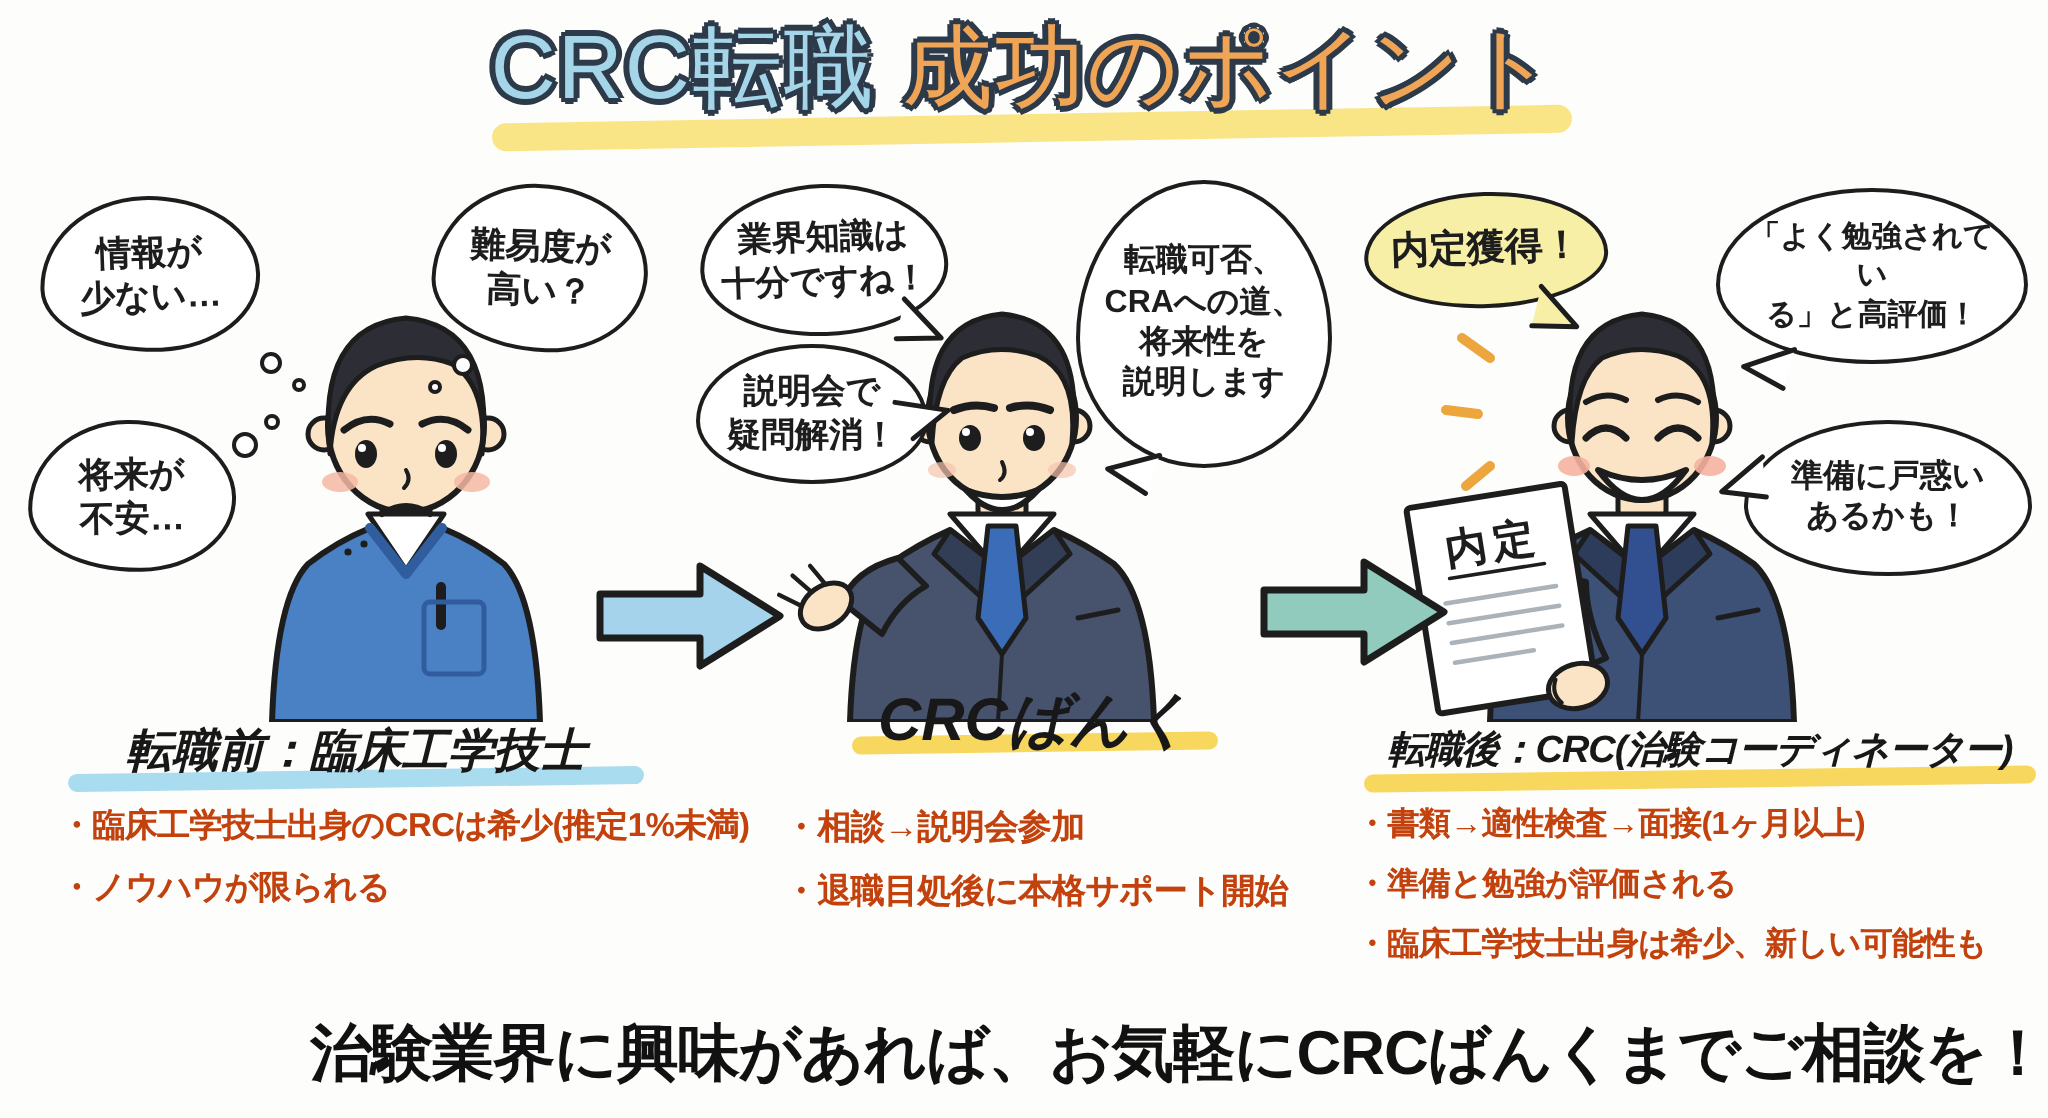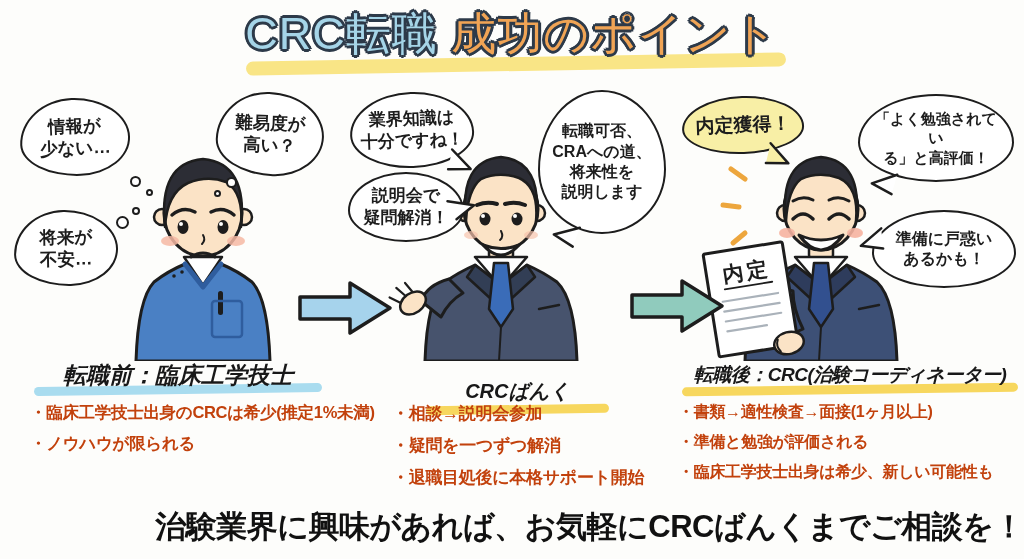--- a/index.html
+++ b/index.html
@@ -197,36 +197,35 @@
     <polygon points="2,17 52,17 52,3 92,28 52,53 52,39 2,39" style="fill:var(--arrow-blue)" stroke="#1d1d1d" stroke-width="3.5" stroke-linejoin="round"></polygon>
   </svg>
   <svg class="arrow" style="left:630px;top:278px" width="96" height="56" viewBox="0 0 96 56">
     <polygon points="2,17 52,17 52,3 92,28 52,53 52,39 2,39" style="fill:var(--arrow-teal)" stroke="#1d1d1d" stroke-width="3.5" stroke-linejoin="round"></polygon>
   </svg>
 
   <div class="heading" style="left:28px;top:360px;width:300px;height:34px;font-size:23px">
     <span class="h-text">転職前：臨床工学技士</span>
     <div class="h-bar blue"></div>
   </div>
-  <div class="heading" style="left:420px;top:378px;width:195px;height:36px;font-size:20px">
+  <div class="heading" style="left:420px;top:340px;width:195px;height:36px;font-size:30px">
     <span class="h-text">CRCばんく</span>
     <div class="h-bar yellow"></div>
   </div>
   <div class="heading" style="left:676px;top:362px;width:348px;height:32px;font-size:19px;letter-spacing:-0.5px">
     <span class="h-text">転職後：CRC(治験コーディネーター)</span>
     <div class="h-bar yellow"></div>
   </div>
 
   <div class="bullets" style="left:30px;top:402px;font-size:16.5px">
     <div class="bullet">・臨床工学技士出身のCRCは希少(推定1%未満)</div>
     <div class="bullet">・ノウハウが限られる</div>
   </div>
   <div class="bullets" style="left:392px;top:402px;font-size:17px">
     <div class="bullet">・相談→説明会参加</div>
-    <div class="bullet">・疑問を一つずつ解消</div>
     <div class="bullet">・退職目処後に本格サポート開始</div>
   </div>
   <div class="bullets" style="left:678px;top:402px;font-size:16px">
     <div class="bullet">・書類→適性検査→面接(1ヶ月以上)</div>
     <div class="bullet">・準備と勉強が評価される</div>
     <div class="bullet">・臨床工学技士出身は希少、新しい可能性も</div>
   </div>
 
   <div id="footer">治験業界に興味があれば、お気軽にCRCばんくまでご相談を！</div>
 

